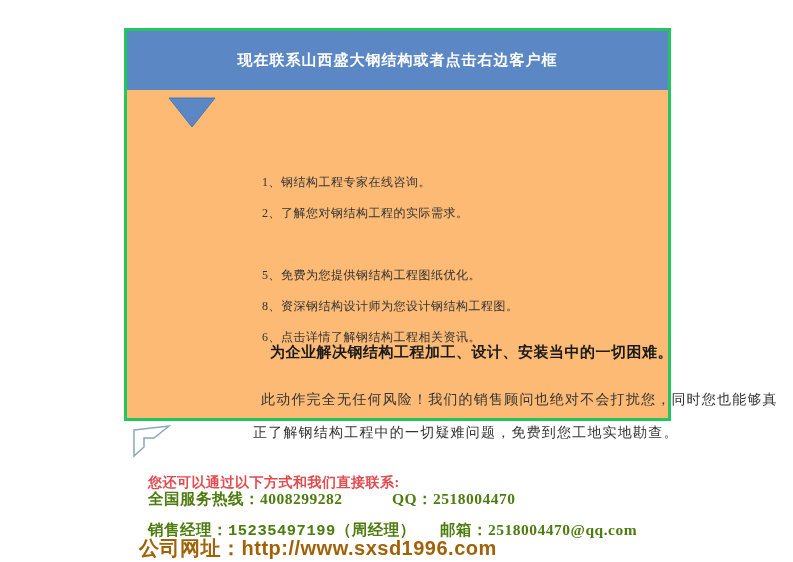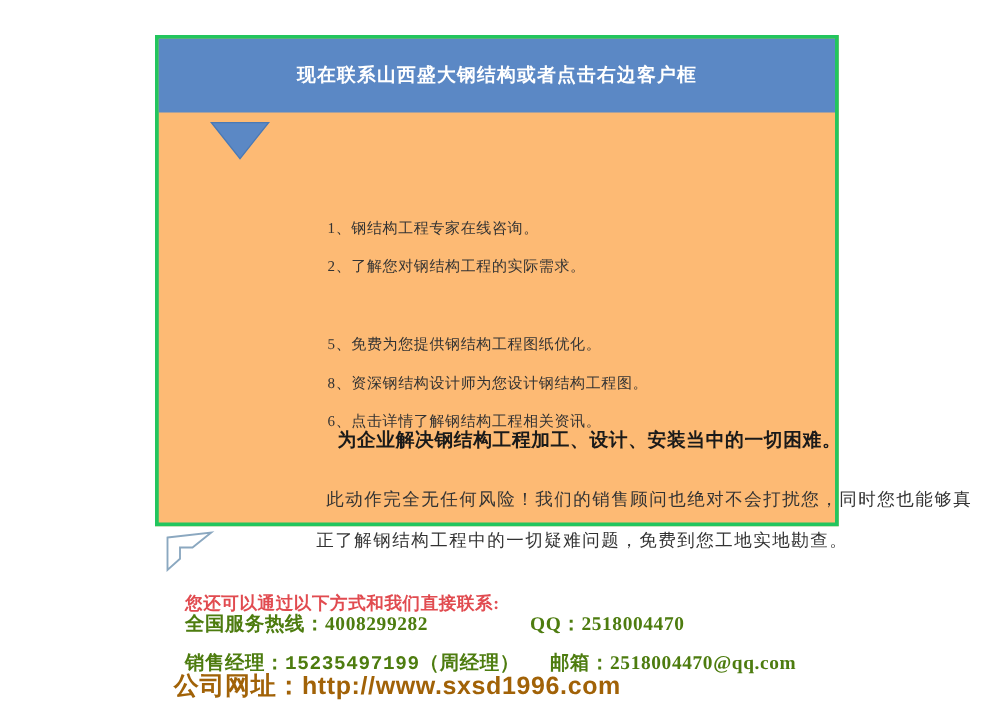--- a/index.html
+++ b/index.html
@@ -42,21 +42,21 @@
   .flag{position:absolute;left:128px;top:423px;}
   .contact-intro{
     position:absolute;left:148px;top:461px;
     color:#e14b50;font-size:14px;font-weight:bold;letter-spacing:0.5px;white-space:nowrap;margin-top:13px;
   }
   .contact{
     position:absolute;
     color:#4d7c0f;font-weight:bold;font-size:15.5px;letter-spacing:0.5px;white-space:nowrap;
   }
   .hotline{left:148px;top:489px;}
-  .qq{left:424px;top:489px;}
+  .qq{left:392px;top:489px;}
   .manager{left:148px;top:520px;font-family:Liberation Mono, monospace;}
   .email{left:440px;top:520px;}
   .website{
     position:absolute;left:139px;top:535px;
     font-family:"Liberation Sans", sans-serif;
     color:#a16207;font-size:20px;font-weight:bold;letter-spacing:0.5px;white-space:nowrap;
     text-decoration:none;cursor:pointer;
   }
 </style>
 </head>

